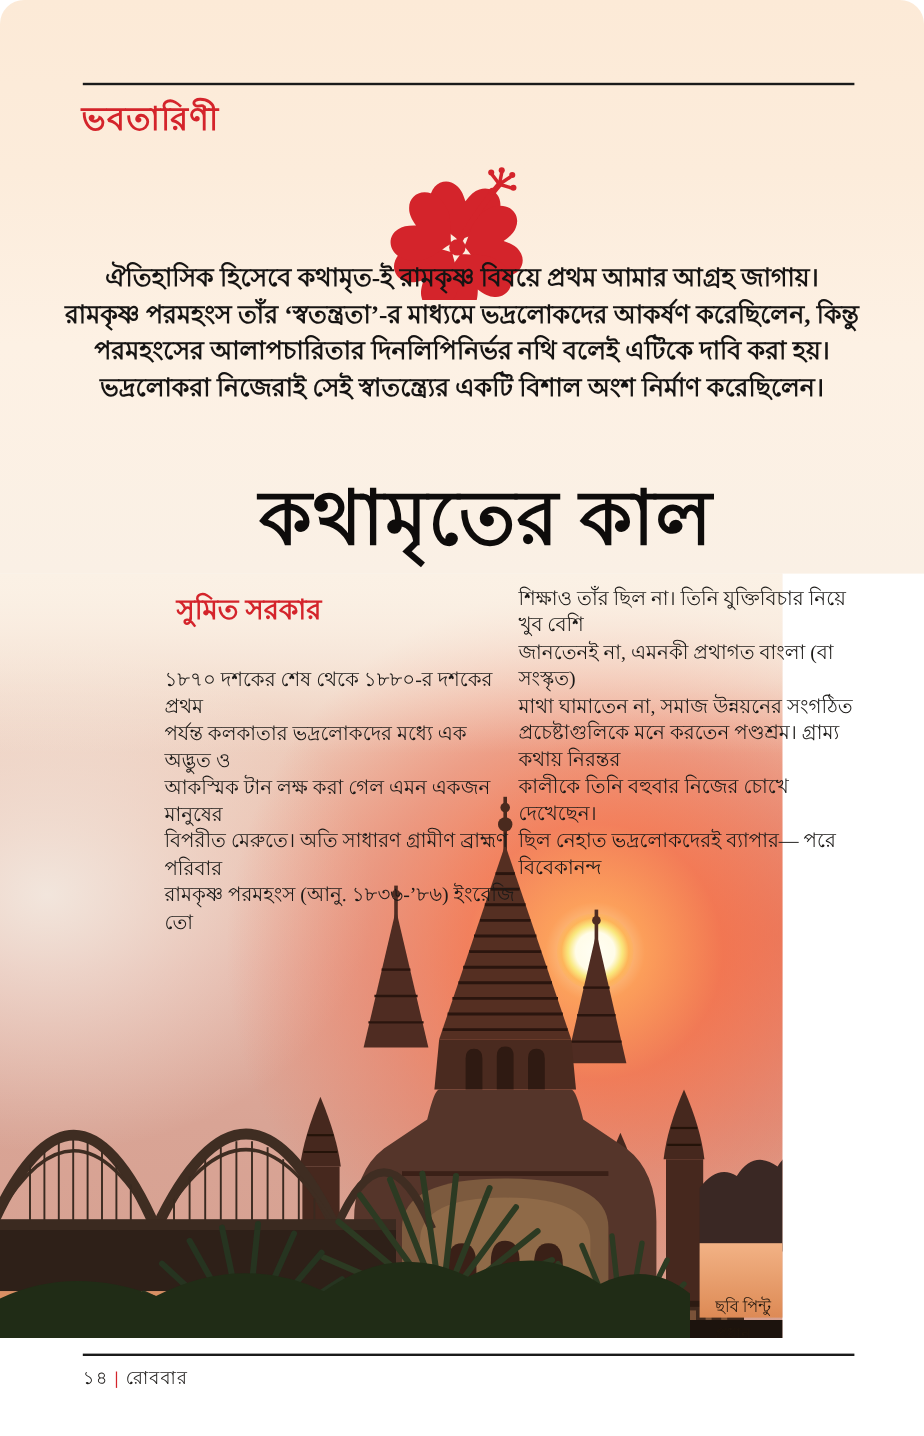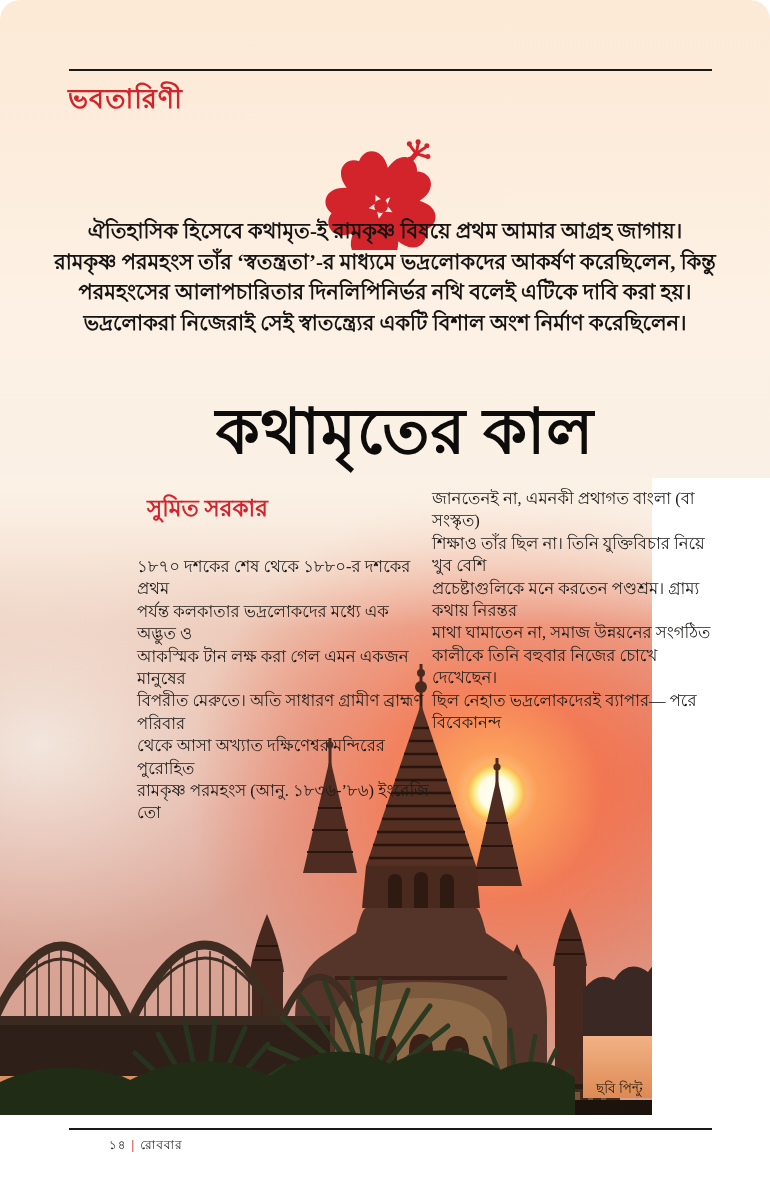--- a/index.html
+++ b/index.html
@@ -25,21 +25,21 @@
       radial-gradient(circle at 496px 315px, rgba(255,238,180,0.95) 0%, rgba(255,160,85,0.88) 7%, rgba(247,112,70,0.72) 18%, rgba(238,118,88,0.5) 32%, rgba(238,140,112,0) 52%),
       radial-gradient(ellipse 430px 300px at 655px 300px, rgba(228,86,58,0.55) 0%, rgba(228,86,58,0) 70%),
       radial-gradient(ellipse 420px 330px at 6% 42%, rgba(244,238,230,0.85) 0%, rgba(244,238,230,0) 65%),
       linear-gradient(180deg,#f8ece0 0%,#efd2c2 16%,#e9bba9 34%,#e2ac9d 52%,#d9a495 72%,#d5a090 100%);}
   .photo::before{content:'';position:absolute;left:0;top:0;width:100%;height:150px;
       background:linear-gradient(180deg,#fbf1e5 0%,rgba(251,241,229,0) 100%);}
   .sun{position:absolute;left:464px;top:283px;width:64px;height:64px;border-radius:50%;
       background:radial-gradient(circle,#fffef4 0%,#fffce8 36%,#f9e77c 50%,rgba(255,178,70,0.6) 62%,rgba(255,160,70,0) 75%);}
   .scene{position:absolute;left:0;top:0;width:770px;height:637px;}
   .credit{position:absolute;left:596px;top:600px;color:#20160d;font-size:13.5px;z-index:5;}
-  .footer{position:absolute;left:69px;top:1136px;font-size:12px;color:#1e1c1a;letter-spacing:1px;z-index:4;margin-left:40px;}
+  .footer{position:absolute;left:69px;top:1136px;font-size:15px;color:#1e1c1a;letter-spacing:1px;z-index:4;}
   .footer .sep{color:#d4242b;padding:0 5px;font-weight:700;}
 </style>
 </head>
 <body>
 
 <div class="page">
 
   <div class="top-bg"></div>
 
   <div class="rule top-rule"></div>
@@ -280,28 +280,27 @@
 
     <div class="credit">ছবি  পিন্টু প্রধান</div>
   </div>
 
   <div class="author">সুমিত সরকার</div>
   <div class="col left">
       <div>১৮৭০ দশকের শেষ থেকে ১৮৮০-র দশকের প্রথম</div>
       <div>পর্যন্ত কলকাতার ভদ্রলোকদের মধ্যে এক অদ্ভুত ও</div>
       <div>আকস্মিক টান লক্ষ করা গেল এমন একজন মানুষের</div>
       <div>বিপরীত মেরুতে। অতি সাধারণ গ্রামীণ ব্রাহ্মণ পরিবার</div>
-      <div>থেকে আসা অখ্যাত দক্ষিণেশ্বর মন্দিরের পুরোহিত</div>
       <div>রামকৃষ্ণ পরমহংস (আনু. ১৮৩৬-’৮৬) ইংরেজি তো</div>
     </div>
   <div class="col right">
+      <div>শিক্ষাও তাঁর ছিল না। তিনি যুক্তিবিচার নিয়ে খুব বেশি</div>
       <div>জানতেনই না, এমনকী প্রথাগত বাংলা (বা সংস্কৃত)</div>
-      <div>শিক্ষাও তাঁর ছিল না। তিনি যুক্তিবিচার নিয়ে খুব বেশি</div>
+      <div>মাথা ঘামাতেন না, সমাজ উন্নয়নের সংগঠিত</div>
       <div>প্রচেষ্টাগুলিকে মনে করতেন পণ্ডশ্রম। গ্রাম্য কথায় নিরন্তর</div>
-      <div>মাথা ঘামাতেন না, সমাজ উন্নয়নের সংগঠিত</div>
       <div>কালীকে তিনি বহুবার নিজের চোখে দেখেছেন।</div>
       <div>ছিল নেহাত ভদ্রলোকদেরই ব্যাপার— পরে বিবেকানন্দ</div>
     </div>
 
   <div class="rule bottom-rule"></div>
   <div class="footer">
     <span>১৪</span><span class="sep">|</span><span>রোববার</span>
   </div>
 
 </div>

